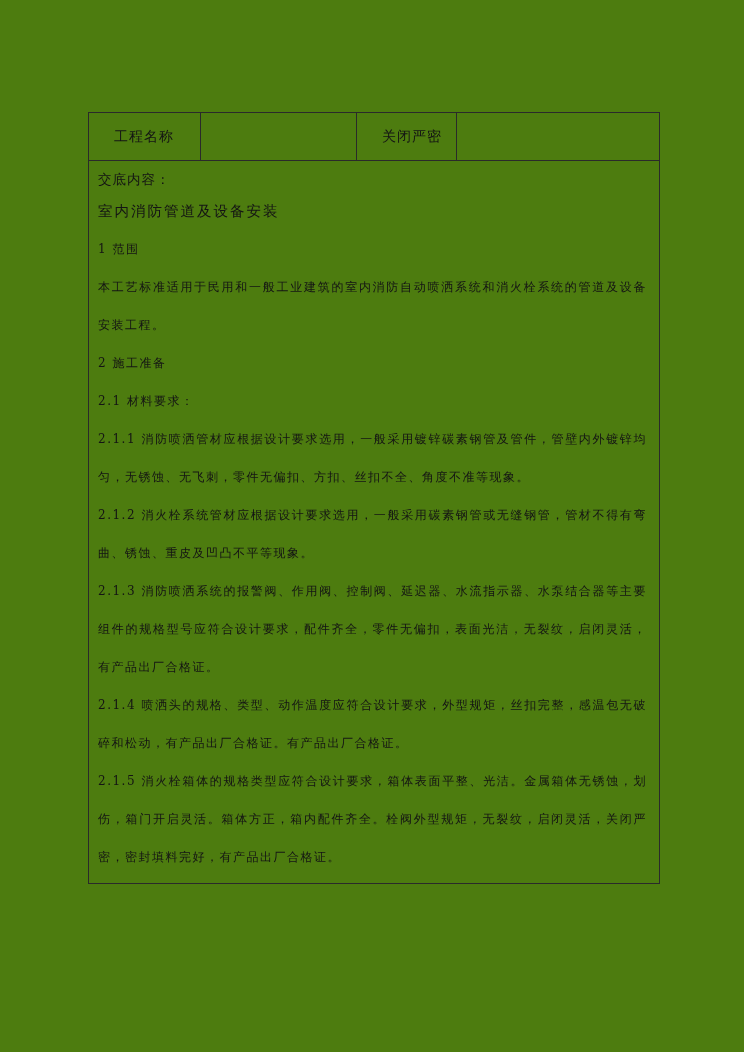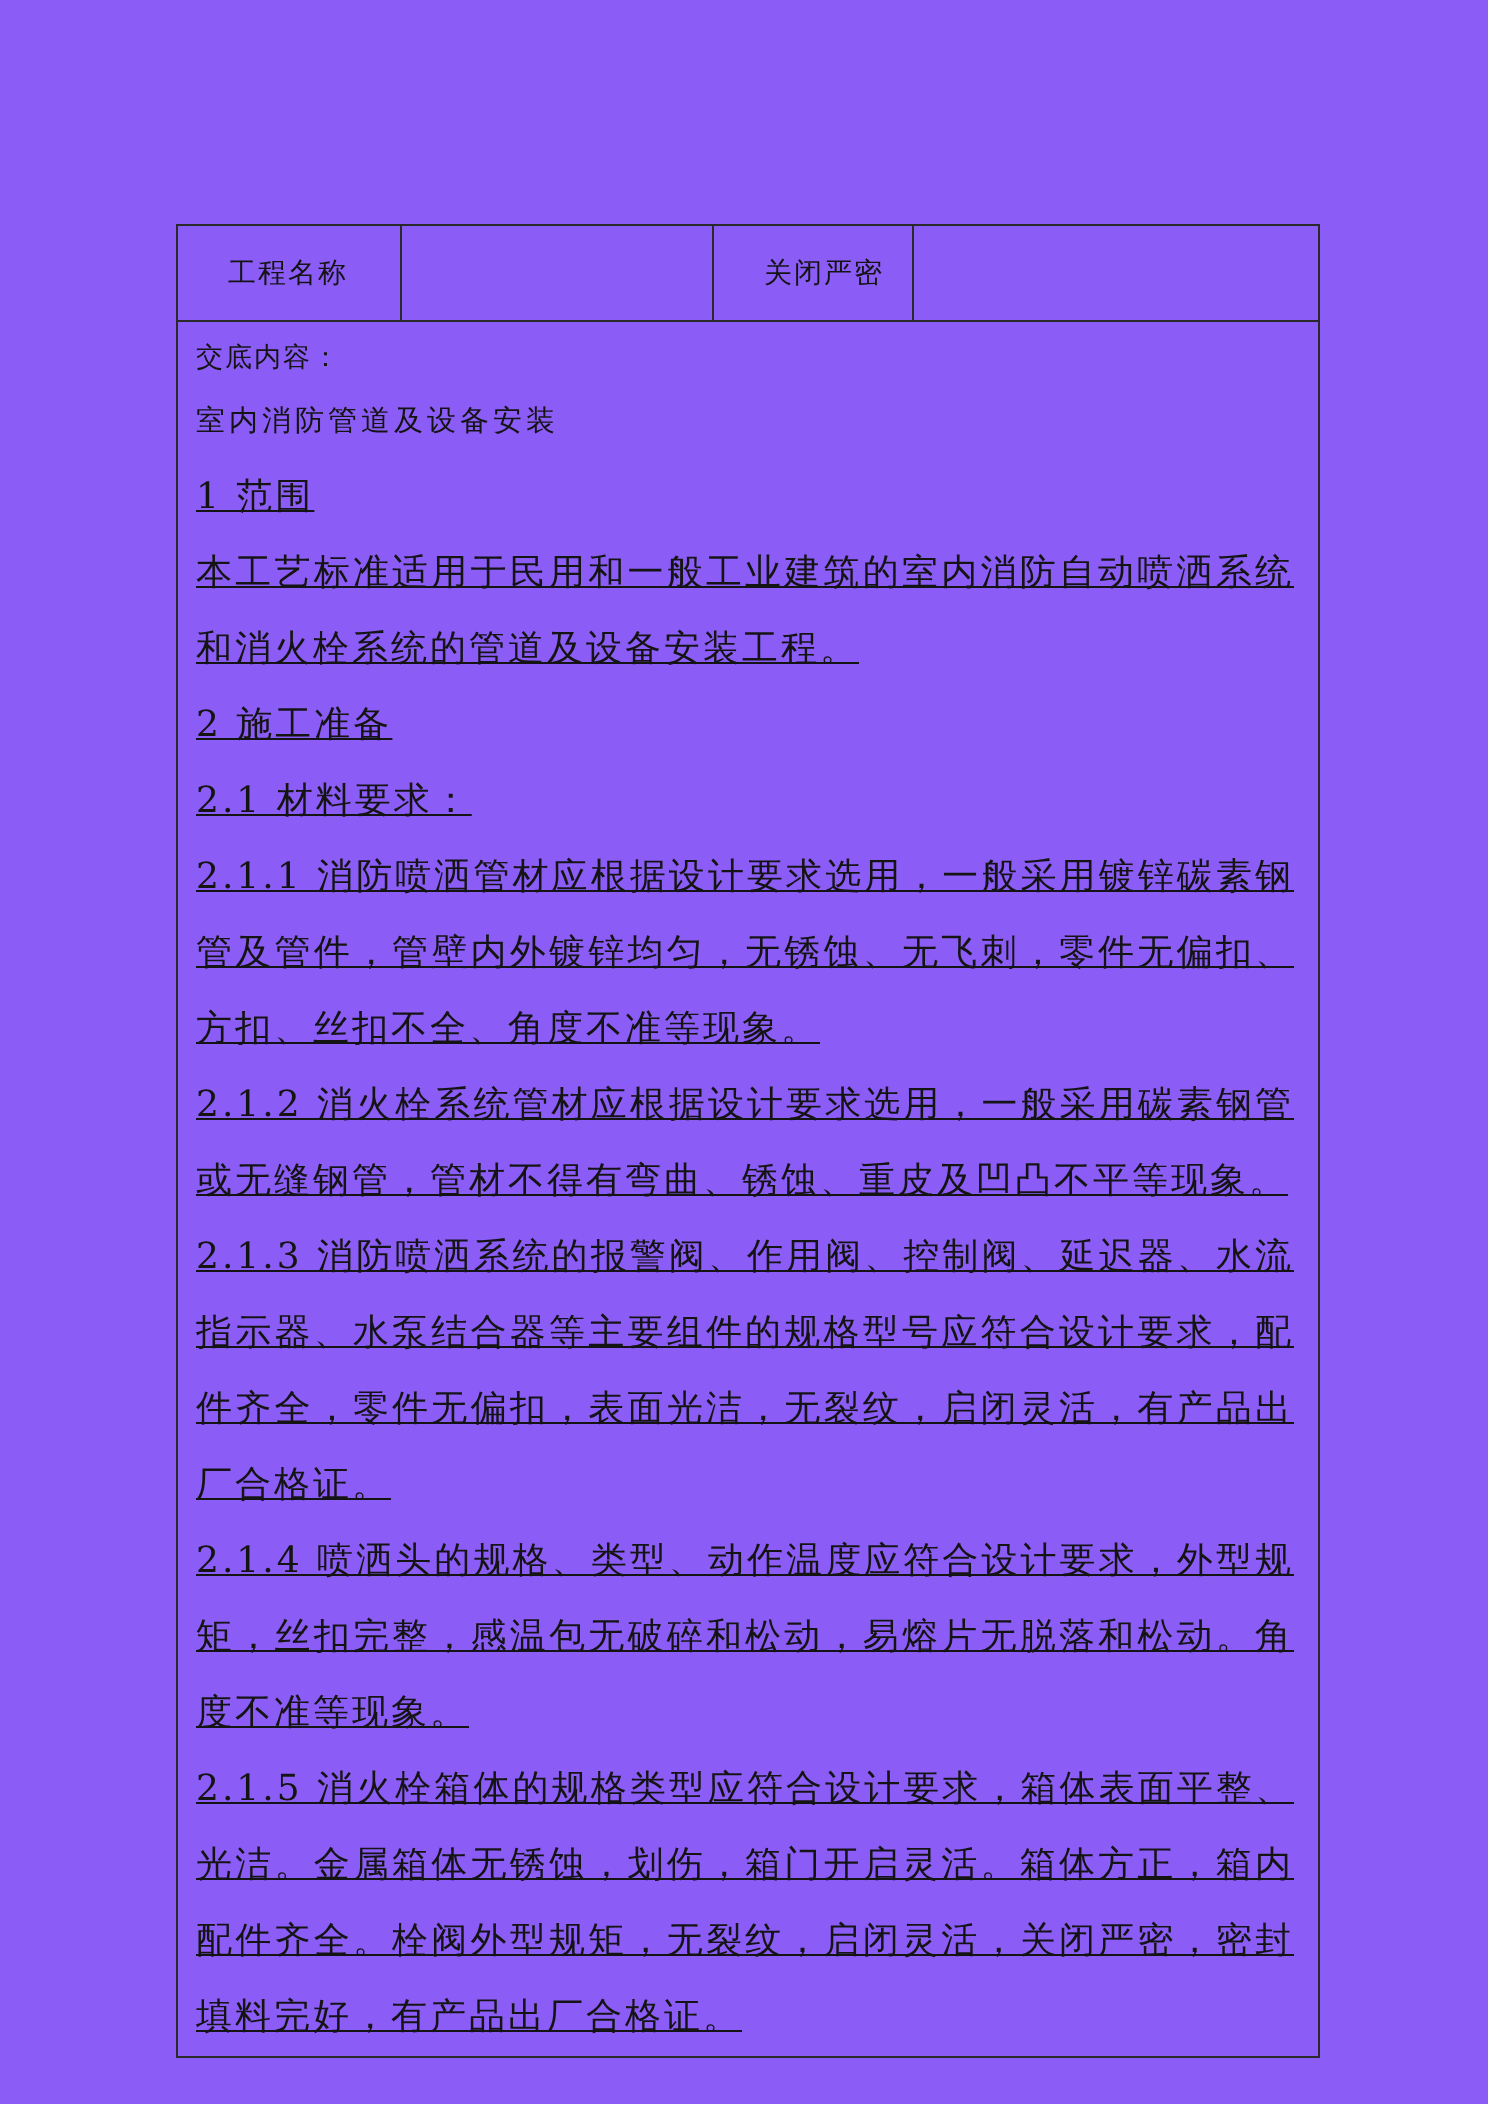--- a/index.html
+++ b/index.html
@@ -2,21 +2,21 @@
 <html><head>
 <meta charset="utf-8">
 <style>
   * { margin: 0; padding: 0; box-sizing: border-box; }
   html, body { width: 744px; height: 1052px; }
   body { background: #f4f4f2; }
   .page {
     position: relative;
     width: 744px;
     height: 1052px;
-    background: #8b5cf6;
+    background: #4d7c0f;
     font-family: "DejaVu Serif", "Liberation Serif", serif;
     color: #141414;
     overflow: hidden;
   }
   .doc {
     position: absolute;
     left: 88px;
     top: 112px;
     width: 571px;
   }
@@ -51,26 +51,25 @@
     font-size: 13.5px;
     line-height: 26px;
     letter-spacing: 1px;
   }
   .doc-title {
     font-size: 14.5px;
     line-height: 38px;
     letter-spacing: 2px;
   }
   .para {
-    font-size: 18px;
+    font-size: 12px;
     line-height: 38px;
     letter-spacing: 1.5px;
     text-align: justify;
     word-break: break-all;
-    text-decoration: underline;
   }
 </style>
 </head>
 <body>
 
 <div class="page">
   <div class="doc">
     <table class="info-table">
       <tbody>
           <tr>
@@ -83,20 +82,20 @@
         <td class="content-cell" colspan="4">
           <div class="content-heading">交底内容：</div>
           <div class="doc-title">室内消防管道及设备安装</div>
           <div class="para">1 范围</div>
           <div class="para">本工艺标准适用于民用和一般工业建筑的室内消防自动喷洒系统和消火栓系统的管道及设备安装工程。</div>
           <div class="para">2 施工准备</div>
           <div class="para">2.1 材料要求：</div>
           <div class="para">2.1.1 消防喷洒管材应根据设计要求选用，一般采用镀锌碳素钢管及管件，管壁内外镀锌均匀，无锈蚀、无飞刺，零件无偏扣、方扣、丝扣不全、角度不准等现象。</div>
           <div class="para">2.1.2 消火栓系统管材应根据设计要求选用，一般采用碳素钢管或无缝钢管，管材不得有弯曲、锈蚀、重皮及凹凸不平等现象。</div>
           <div class="para">2.1.3 消防喷洒系统的报警阀、作用阀、控制阀、延迟器、水流指示器、水泵结合器等主要组件的规格型号应符合设计要求，配件齐全，零件无偏扣，表面光洁，无裂纹，启闭灵活，有产品出厂合格证。</div>
-          <div class="para">2.1.4 喷洒头的规格、类型、动作温度应符合设计要求，外型规矩，丝扣完整，感温包无破碎和松动，易熔片无脱落和松动。角度不准等现象。</div>
+          <div class="para">2.1.4 喷洒头的规格、类型、动作温度应符合设计要求，外型规矩，丝扣完整，感温包无破碎和松动，有产品出厂合格证。有产品出厂合格证。</div>
           <div class="para">2.1.5 消火栓箱体的规格类型应符合设计要求，箱体表面平整、光洁。金属箱体无锈蚀，划伤，箱门开启灵活。箱体方正，箱内配件齐全。栓阀外型规矩，无裂纹，启闭灵活，关闭严密，密封填料完好，有产品出厂合格证。</div>
         </td>
       </tr>
     </tbody>
       </table>
   </div>
 </div>
 
 </body></html>

